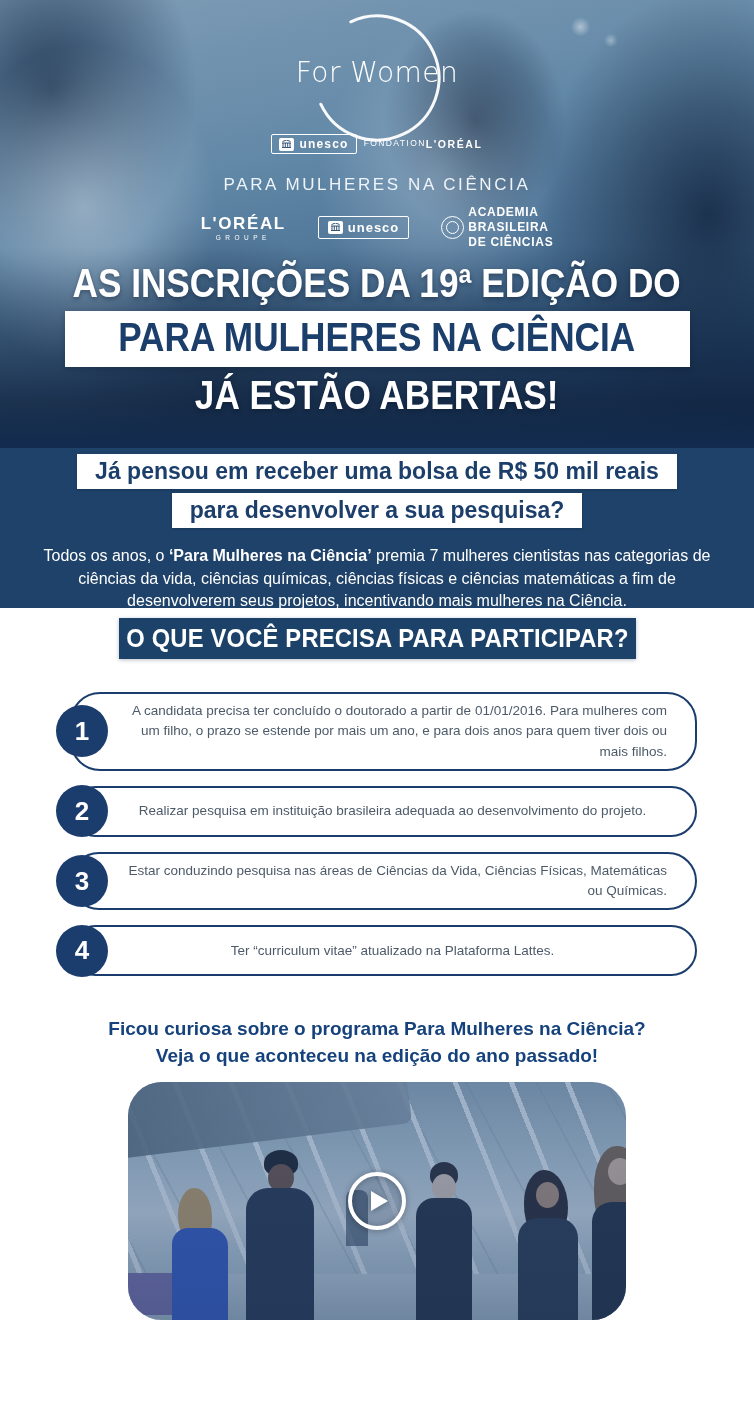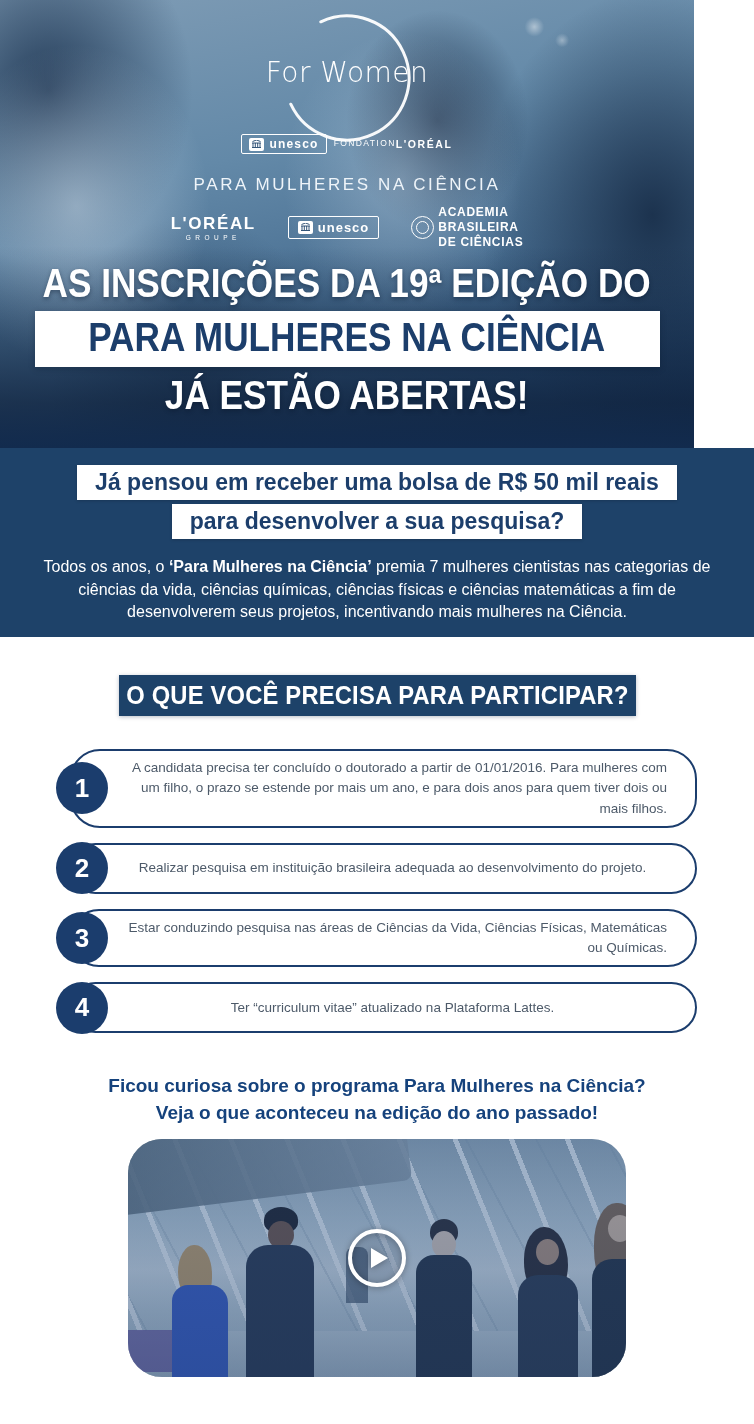--- a/index.html
+++ b/index.html
@@ -3,21 +3,21 @@
 <meta charset="utf-8">
 <style>
   html,body{margin:0;padding:0;background:#ffffff;}
   .page{
     width:754px;height:1424px;overflow:hidden;position:relative;margin:0;
     background:#ffffff;font-family:"Liberation Sans",sans-serif;
     -webkit-font-smoothing:antialiased;
   }
   
   .hero{
-    position:relative;width:694px;height:448px;overflow:hidden;
+    position:relative;width:754px;height:448px;overflow:hidden;
     background:
       linear-gradient(180deg, rgba(18,40,70,0) 55%, rgba(13,30,56,.72) 90%, #122b4e 100%),
       radial-gradient(14px 14px at 77% 6%, rgba(255,255,255,.45), transparent 70%),
       radial-gradient(10px 10px at 81% 9%, rgba(255,255,255,.35), transparent 70%),
       radial-gradient(190px 230px at 11% 46%, rgba(214,228,240,.50), transparent 70%),
       radial-gradient(200px 240px at 7% 20%, rgba(27,50,79,.88), transparent 72%),
       radial-gradient(170px 210px at 58% 40%, rgba(196,214,230,.38), transparent 70%),
       radial-gradient(140px 170px at 63% 27%, rgba(29,49,75,.85), transparent 65%),
       radial-gradient(230px 300px at 94% 48%, rgba(23,44,71,.9), transparent 75%),
       radial-gradient(190px 240px at 28% 88%, rgba(40,70,102,.8), transparent 75%),
@@ -51,29 +51,29 @@
   .acad-text{text-align:left;font-size:12px;font-weight:700;letter-spacing:.7px;line-height:1.25;color:#fff;}
   .headline{margin-top:12px;}
   .hl-line{line-height:1.05;margin:3px 0;}
   .hl-line span{display:inline-block;transform:scaleX(.88);transform-origin:center;
     font-size:40px;font-weight:700;color:#fff;white-space:nowrap;
     text-shadow:0 2px 5px rgba(8,20,40,.4);}
   .hl-bar{width:625px;margin:7px auto;background:#fff;padding:4px 0 7px;box-shadow:0 2px 6px rgba(8,20,40,.28);}
   .hl-bar span{display:inline-block;transform:scaleX(.88);transform-origin:center;
     font-size:40px;font-weight:700;color:#1c3e6b;white-space:nowrap;}
   
-  .offer{box-sizing:border-box;width:754px;height:189px;background:#1e4269;text-align:center;padding-top:15px;}
+  .offer{box-sizing:border-box;width:754px;height:160px;background:#1e4269;text-align:center;padding-top:4px;}
   .chip-row{line-height:1;}
   .chip{display:inline-block;background:#fff;color:#1c3e6b;font-size:23px;font-weight:600;
     padding:6px 18px;margin:2px 0;box-shadow:0 1px 3px rgba(0,0,0,.18);}
   .chip b{font-weight:700;}
   .offer-desc{margin:15px auto 0;max-width:706px;color:#fff;font-size:16px;line-height:1.42;}
   .offer-desc b{font-weight:700;}
   
-  .req-title{width:517px;height:41px;margin:38px auto 0;background:#1d4269;
+  .req-title{width:517px;height:41px;margin:10px auto 0;background:#1d4269;
     display:flex;align-items:center;justify-content:center;box-shadow:0 1px 4px rgba(20,40,70,.3);}
   .req-title span{display:inline-block;transform:scaleX(.95);font-size:25px;font-weight:700;color:#fff;white-space:nowrap;letter-spacing:.2px;}
   .req-list{margin-top:33px;}
   .req-item{position:relative;margin:0 57px 15px 70px;}
   .req-pill{box-sizing:border-box;background:#fff;border:2px solid #1b3d6d;border-radius:30px;
     min-height:51px;display:flex;align-items:center;justify-content:center;padding:7px 28px 7px 46px;}
   .req-text{font-size:13.5px;color:#4d5a69;line-height:1.5;text-align:right;max-width:555px;}
   .req-num{position:absolute;left:-14px;top:50%;transform:translateY(-50%);
     width:52px;height:52px;border-radius:50%;background:#1b3d6d;color:#fff;z-index:2;
     display:flex;align-items:center;justify-content:center;font-size:26px;font-weight:700;}

